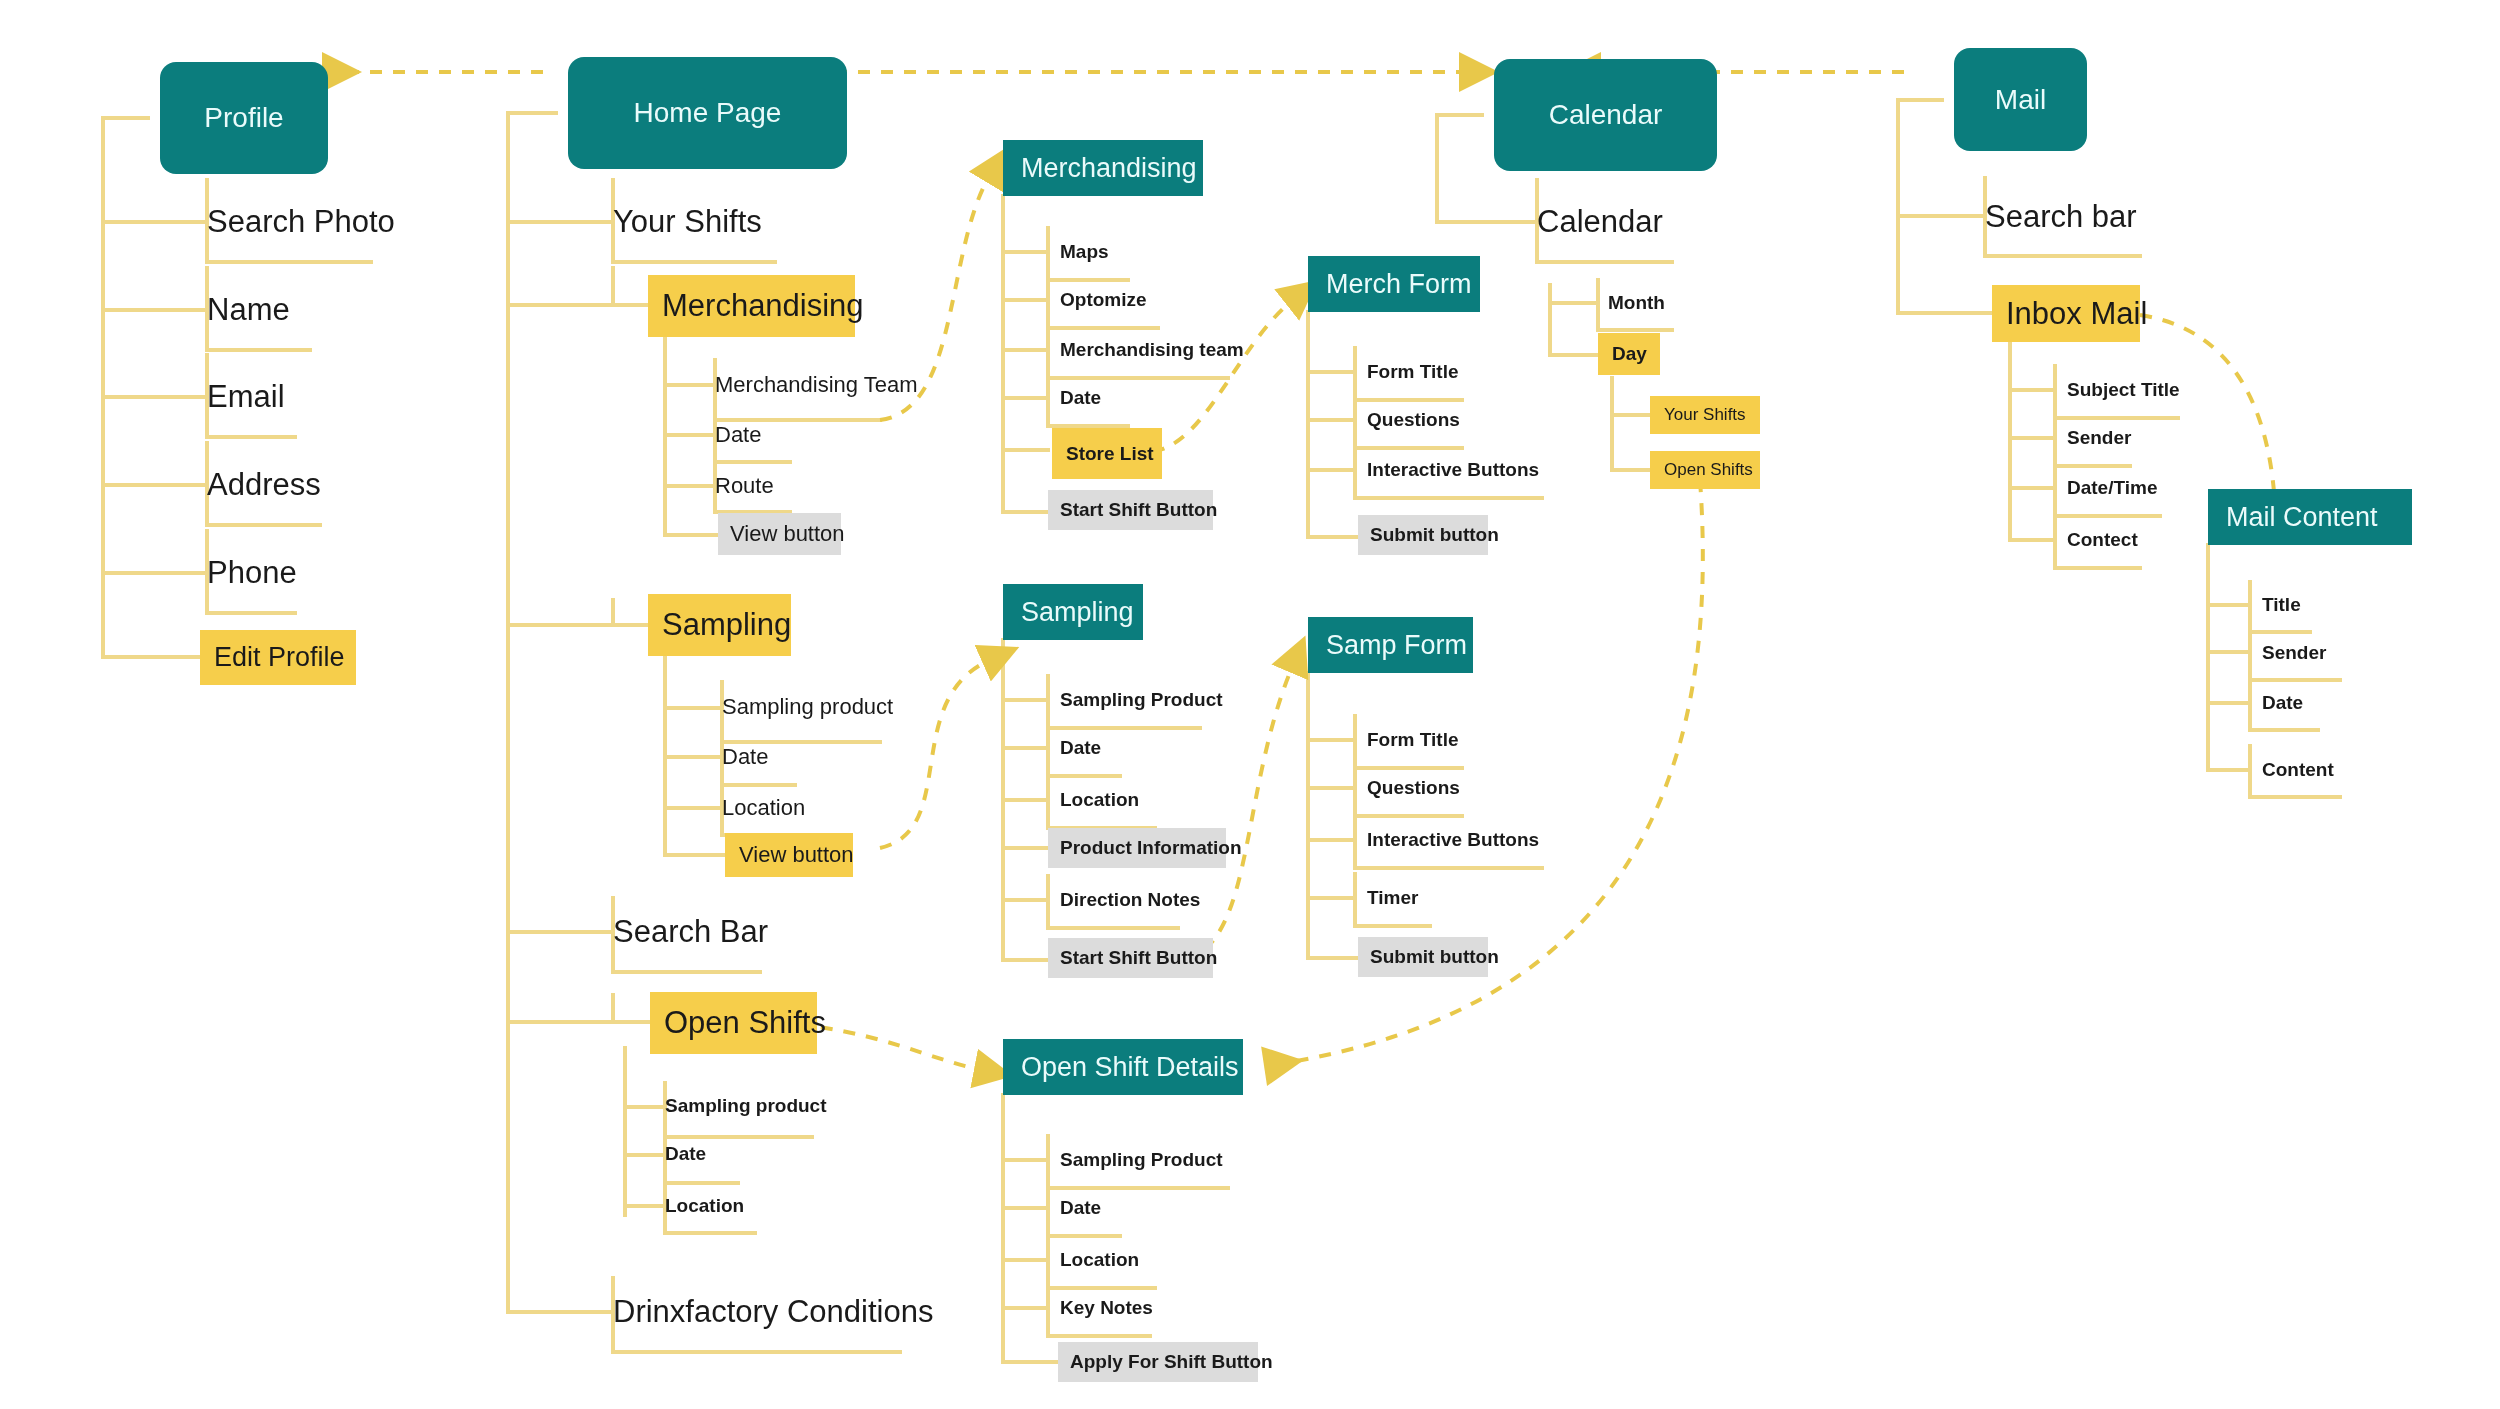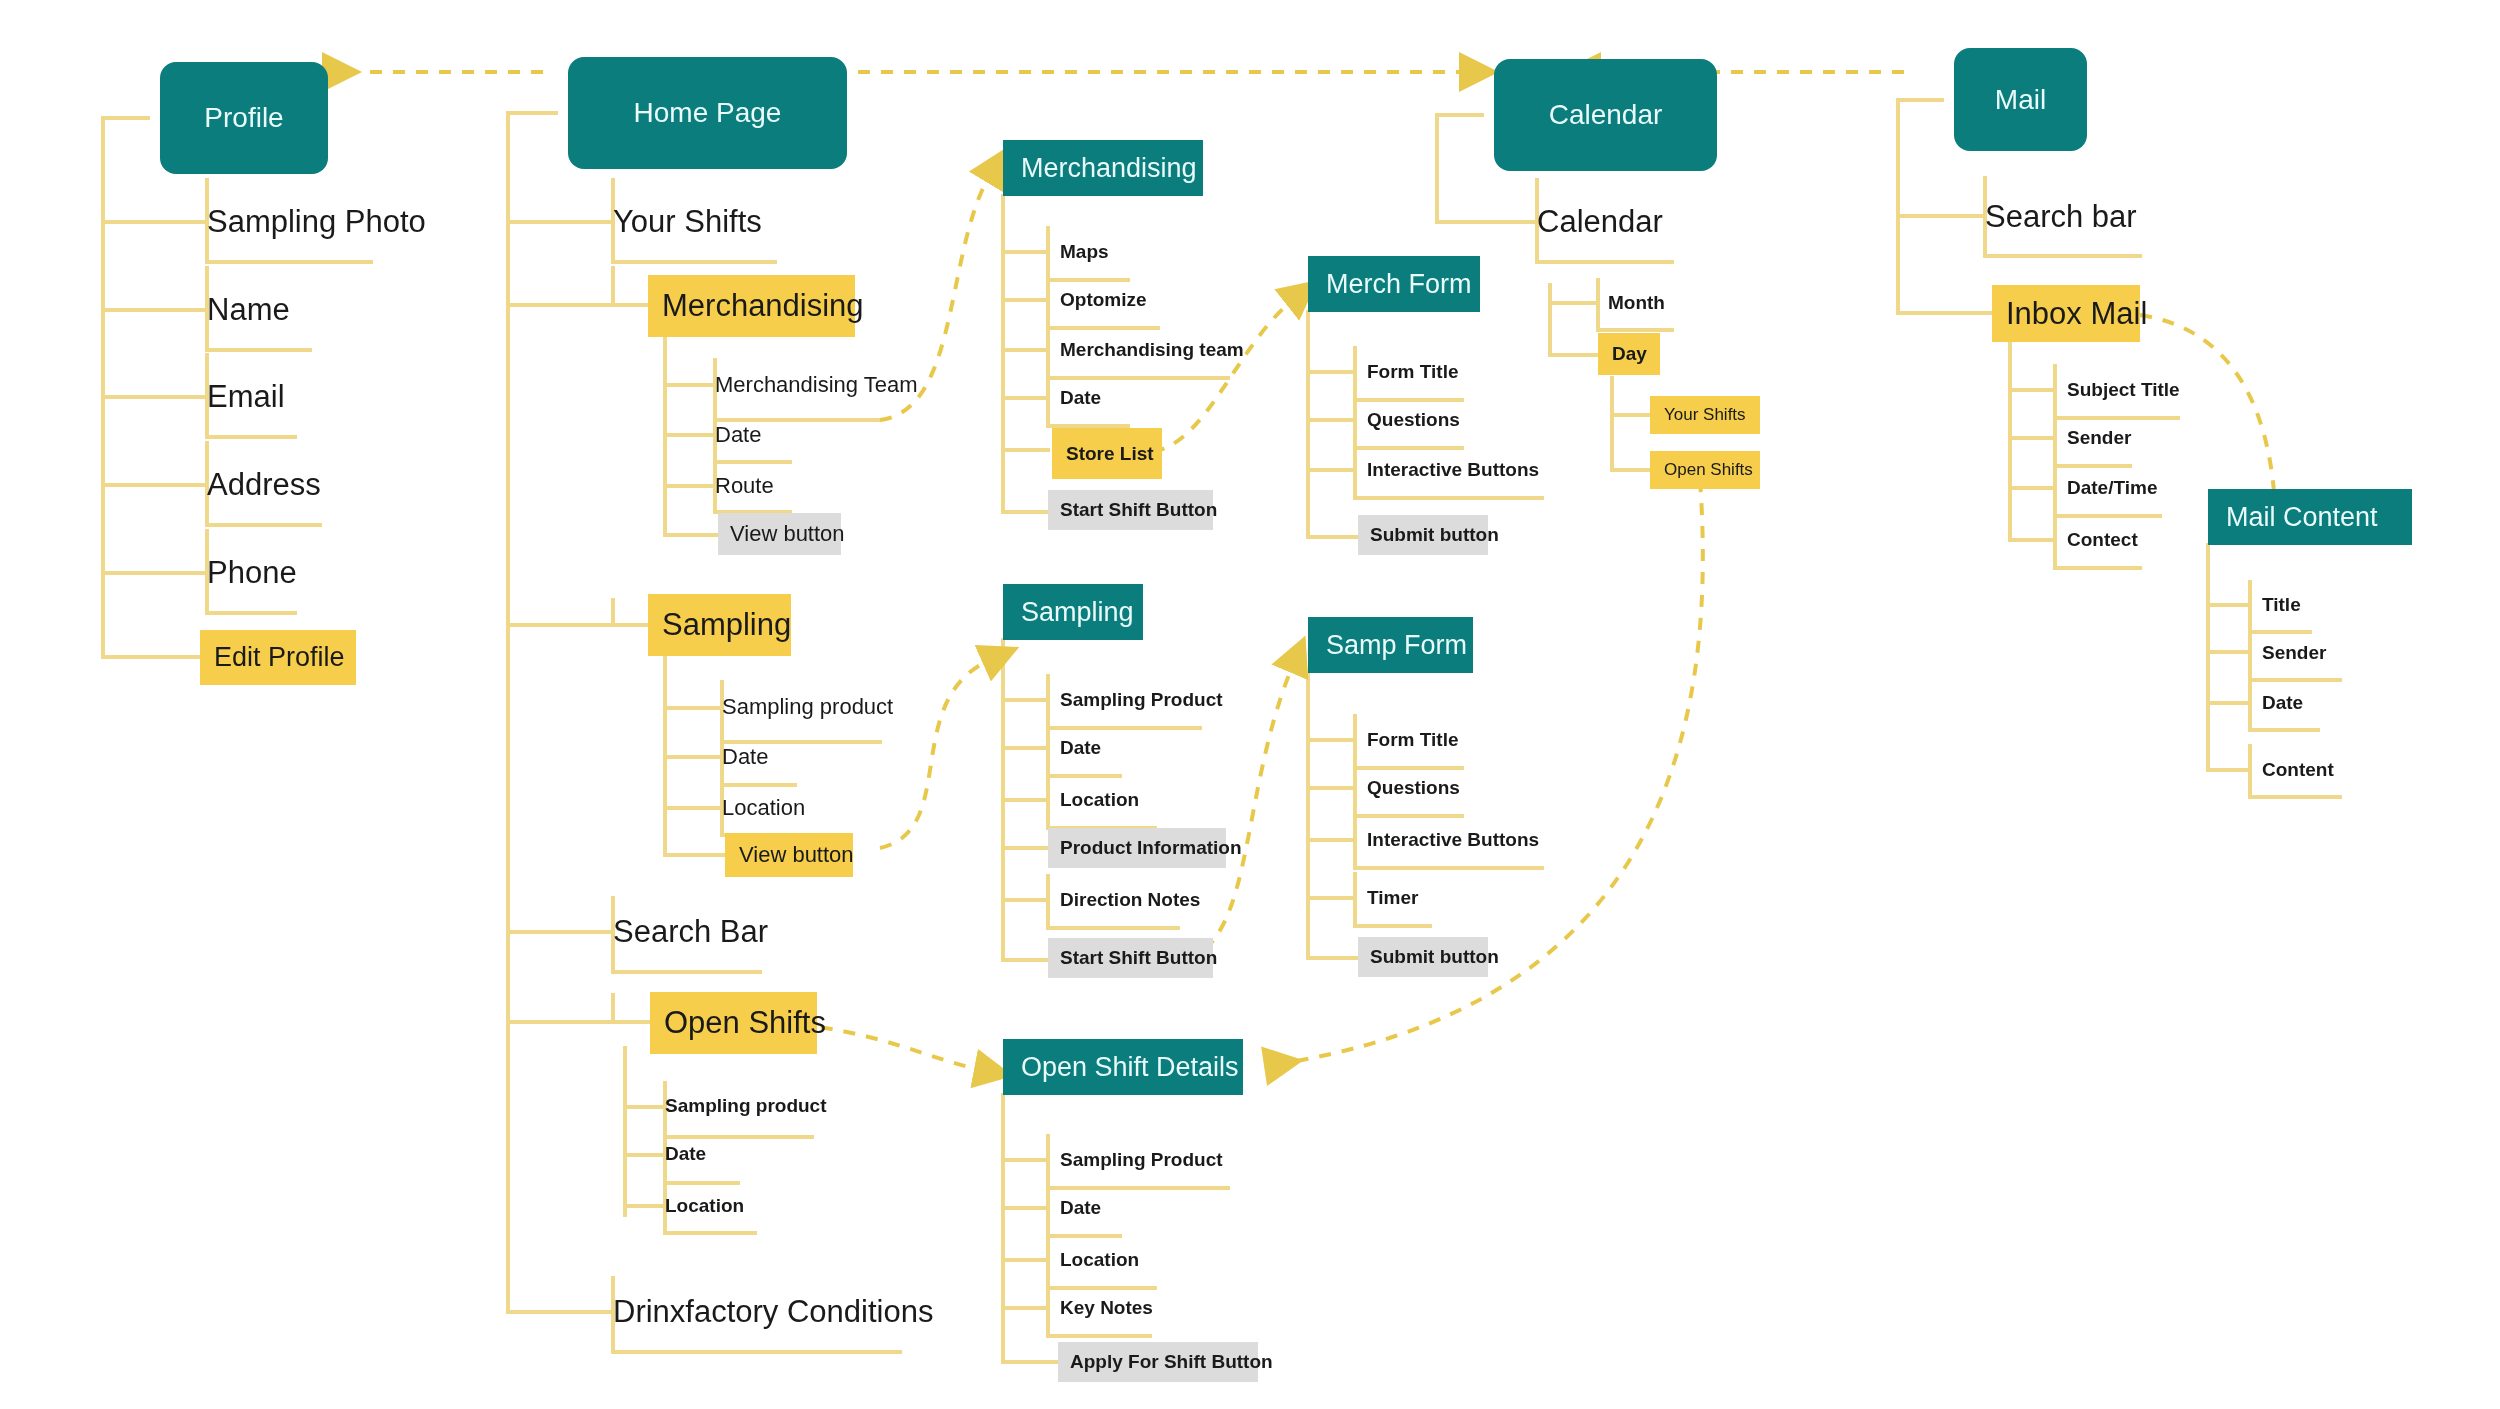--- a/index.html
+++ b/index.html
@@ -329,21 +329,21 @@
       <path d="M775,1022 C880,1030 930,1060 982,1070" marker-end="url(#arrR)"></path>
       <path d="M1700,480 C1720,760 1640,1010 1272,1065" marker-end="url(#arrL)"></path>
       <path d="M2140,315 C2240,330 2270,420 2275,505" marker-end="url(#arrR)"></path>
     </g>
   </svg>
 
   <div class="node teal round fs-xl" style="left:148px; top:62px; width:168px; height:112px;">
     <span>Profile</span>
   </div>
   <div class="node leaf fs-lg" style="left:207px; top:202px; height:40px;">
-    <span>Sampling Photo</span>
+    <span>Search Photo</span>
   </div>
   <div class="node leaf fs-lg" style="left:207px; top:290px; height:40px;">
     <span>Name</span>
   </div>
   <div class="node leaf fs-lg" style="left:207px; top:377px; height:40px;">
     <span>Email</span>
   </div>
   <div class="node leaf fs-lg" style="left:207px; top:465px; height:40px;">
     <span>Address</span>
   </div>

